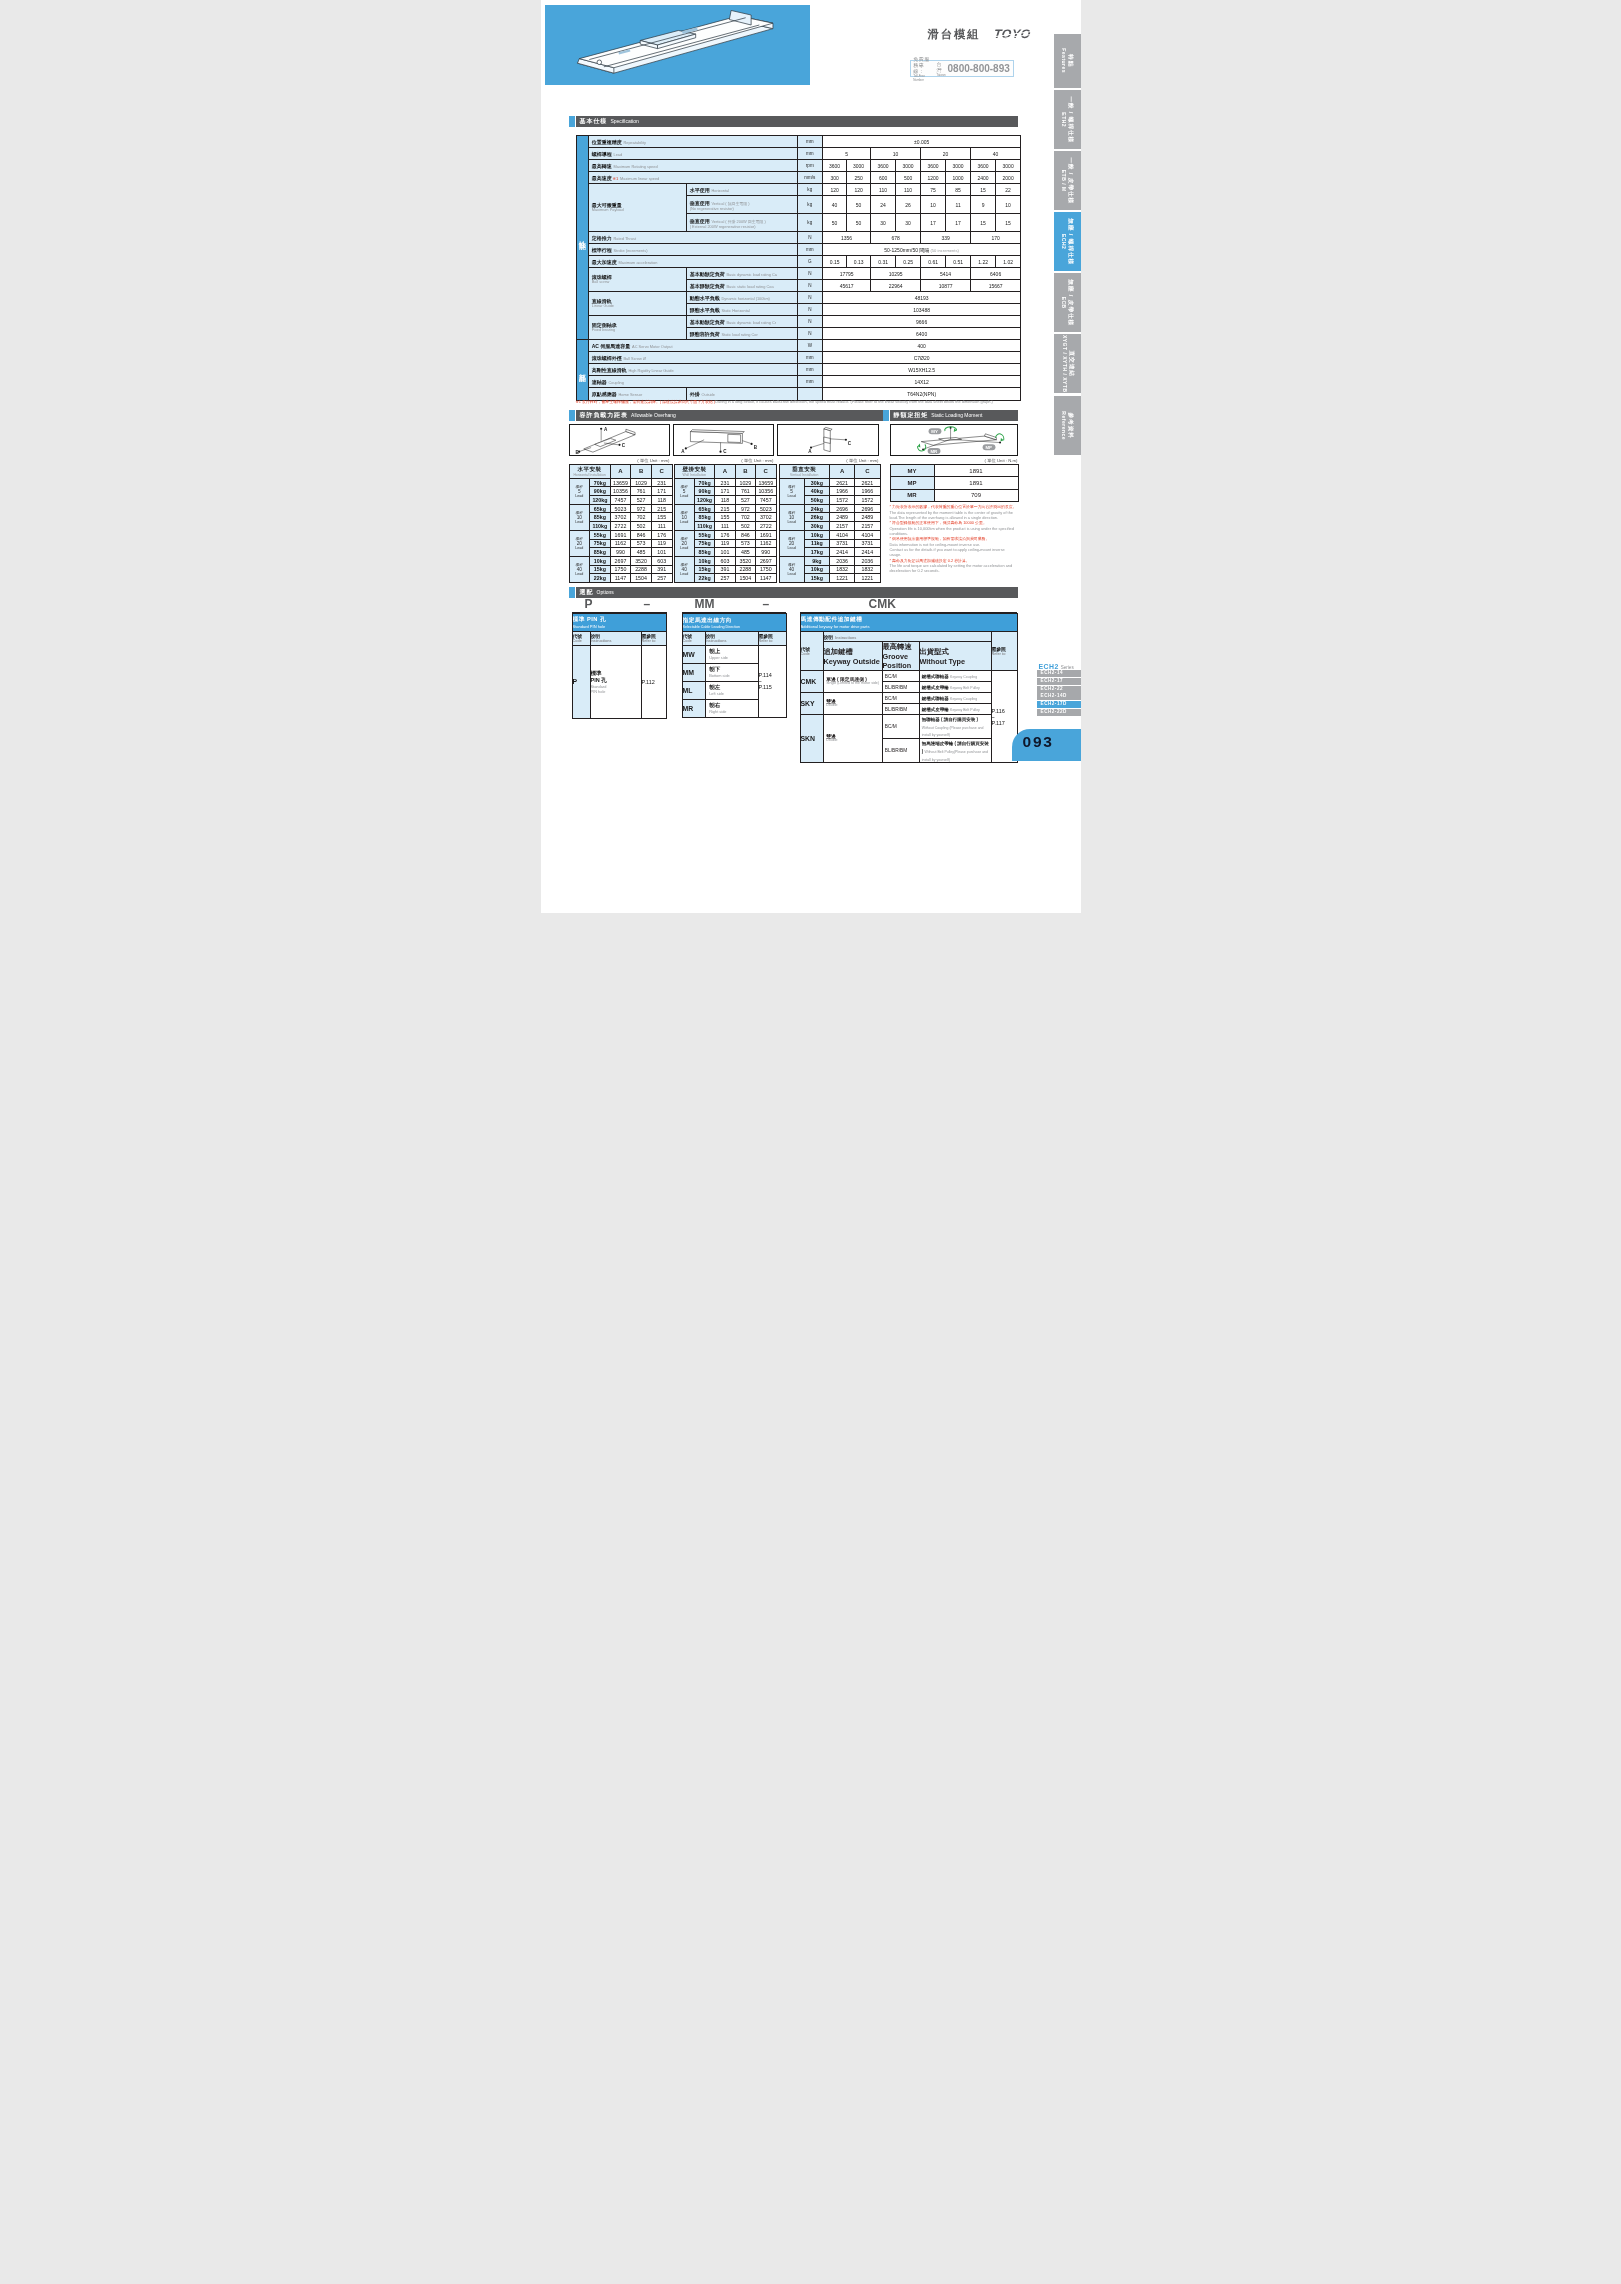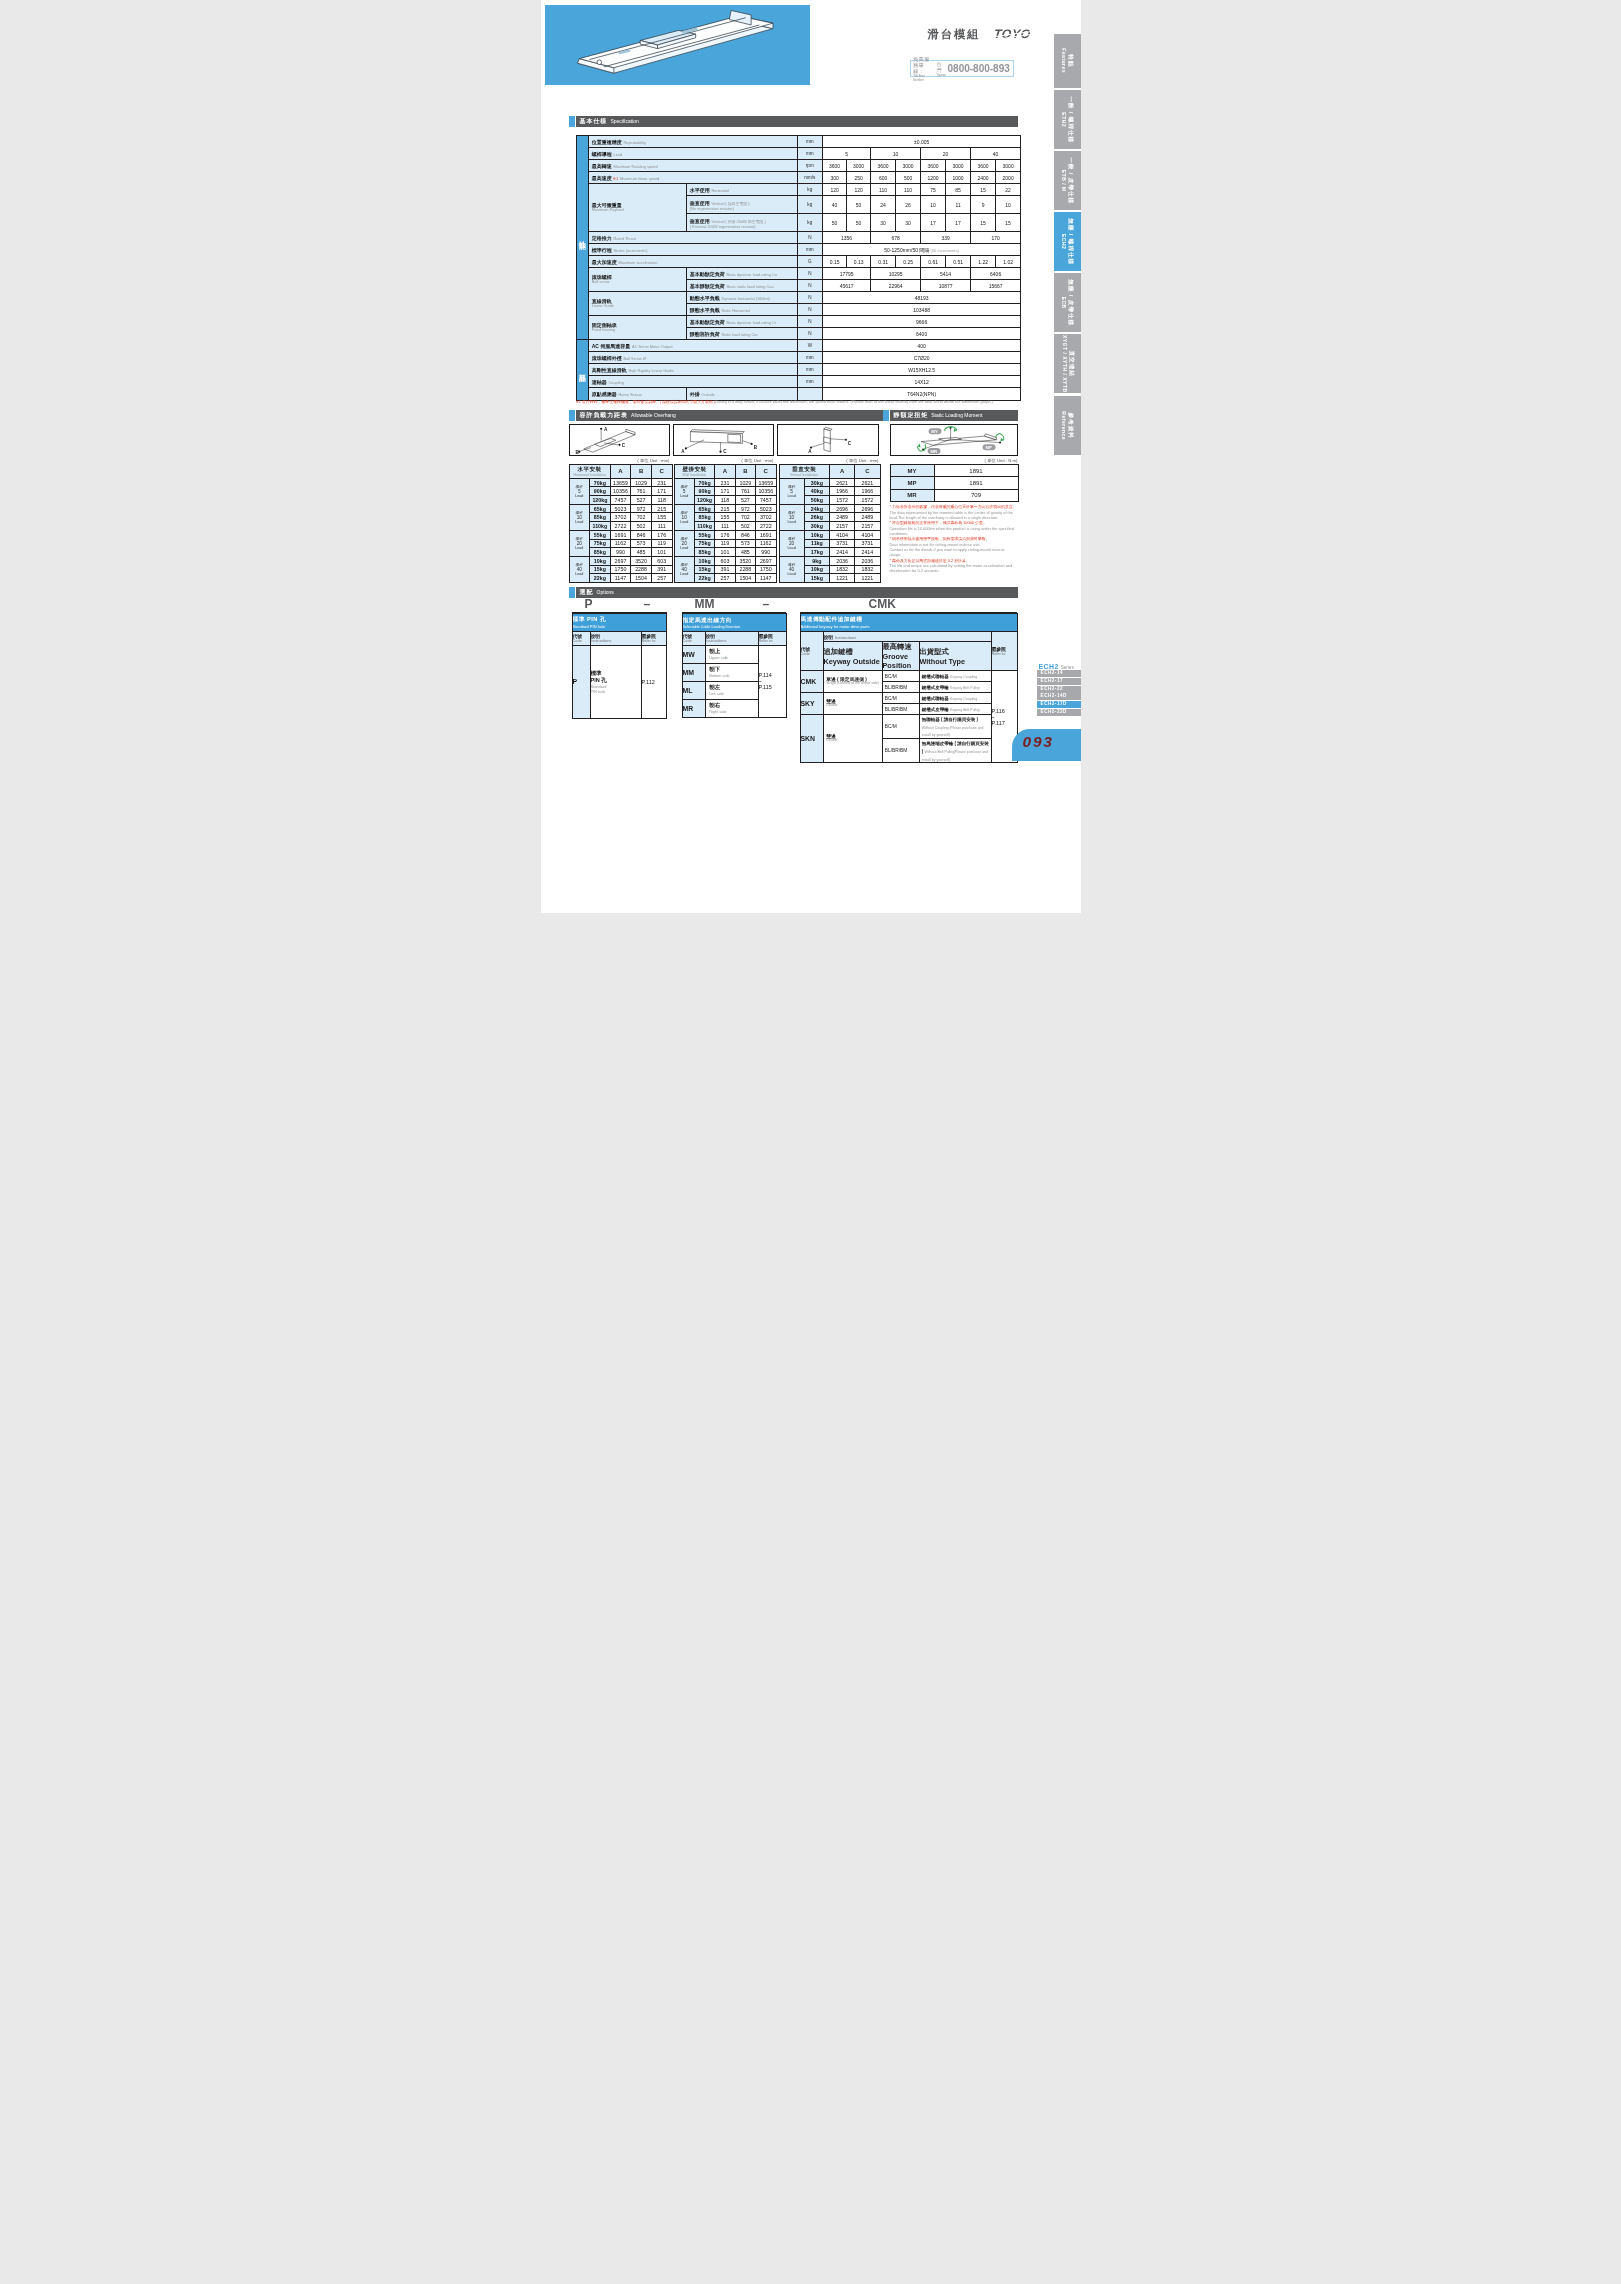--- a/index.html
+++ b/index.html
@@ -99,21 +99,21 @@
   .tab-inner{transform:rotate(90deg);white-space:nowrap;text-align:center;color:#fff;line-height:1.25;}
   .tab-zh{font-size:5.7px;font-weight:bold;letter-spacing:0.9px;display:block;}
   .tab-en{font-size:5px;font-weight:bold;letter-spacing:0.5px;display:block;}
   
   .series-title{position:absolute;left:498px;top:662px;}
   .series-title .sb{color:#3f9fd9;font-weight:bold;font-size:6.9px;letter-spacing:0.5px;}
   .series-title .ss{color:#909295;font-size:4.6px;margin-left:1.8px;}
   .sbtn{position:absolute;left:496px;width:45px;height:6.9px;background:#a6a8ab;color:#fff;font-weight:bold;font-size:4.6px;line-height:6.9px;padding-left:4.1px;box-sizing:border-box;letter-spacing:0.5px;cursor:pointer;}
   .sbtn.active{background:#49a5da;}
   .badge{position:absolute;left:471px;top:729px;width:70px;height:32px;background:#49a5da;border-top-left-radius:18px;}
-  .badge span{position:absolute;left:11px;top:3.7px;color:#7f1d1d;font-size:15.5px;font-weight:900;letter-spacing:1.8px;font-style:italic;}
+  .badge span{position:absolute;left:11px;top:3.7px;color:#0f172a;font-size:15.5px;font-weight:900;letter-spacing:1.8px;}
   svg text{font-family:"Liberation Sans","DejaVu Sans",sans-serif;}
 </style>
 </head>
 <body>
 
 <div class="page">
 
   <div class="product">
     <svg width="265" height="80" viewBox="0 0 580 176">
       <g stroke="#2e3a44" stroke-width="1.6" fill="#f4fafe" stroke-linejoin="round">

